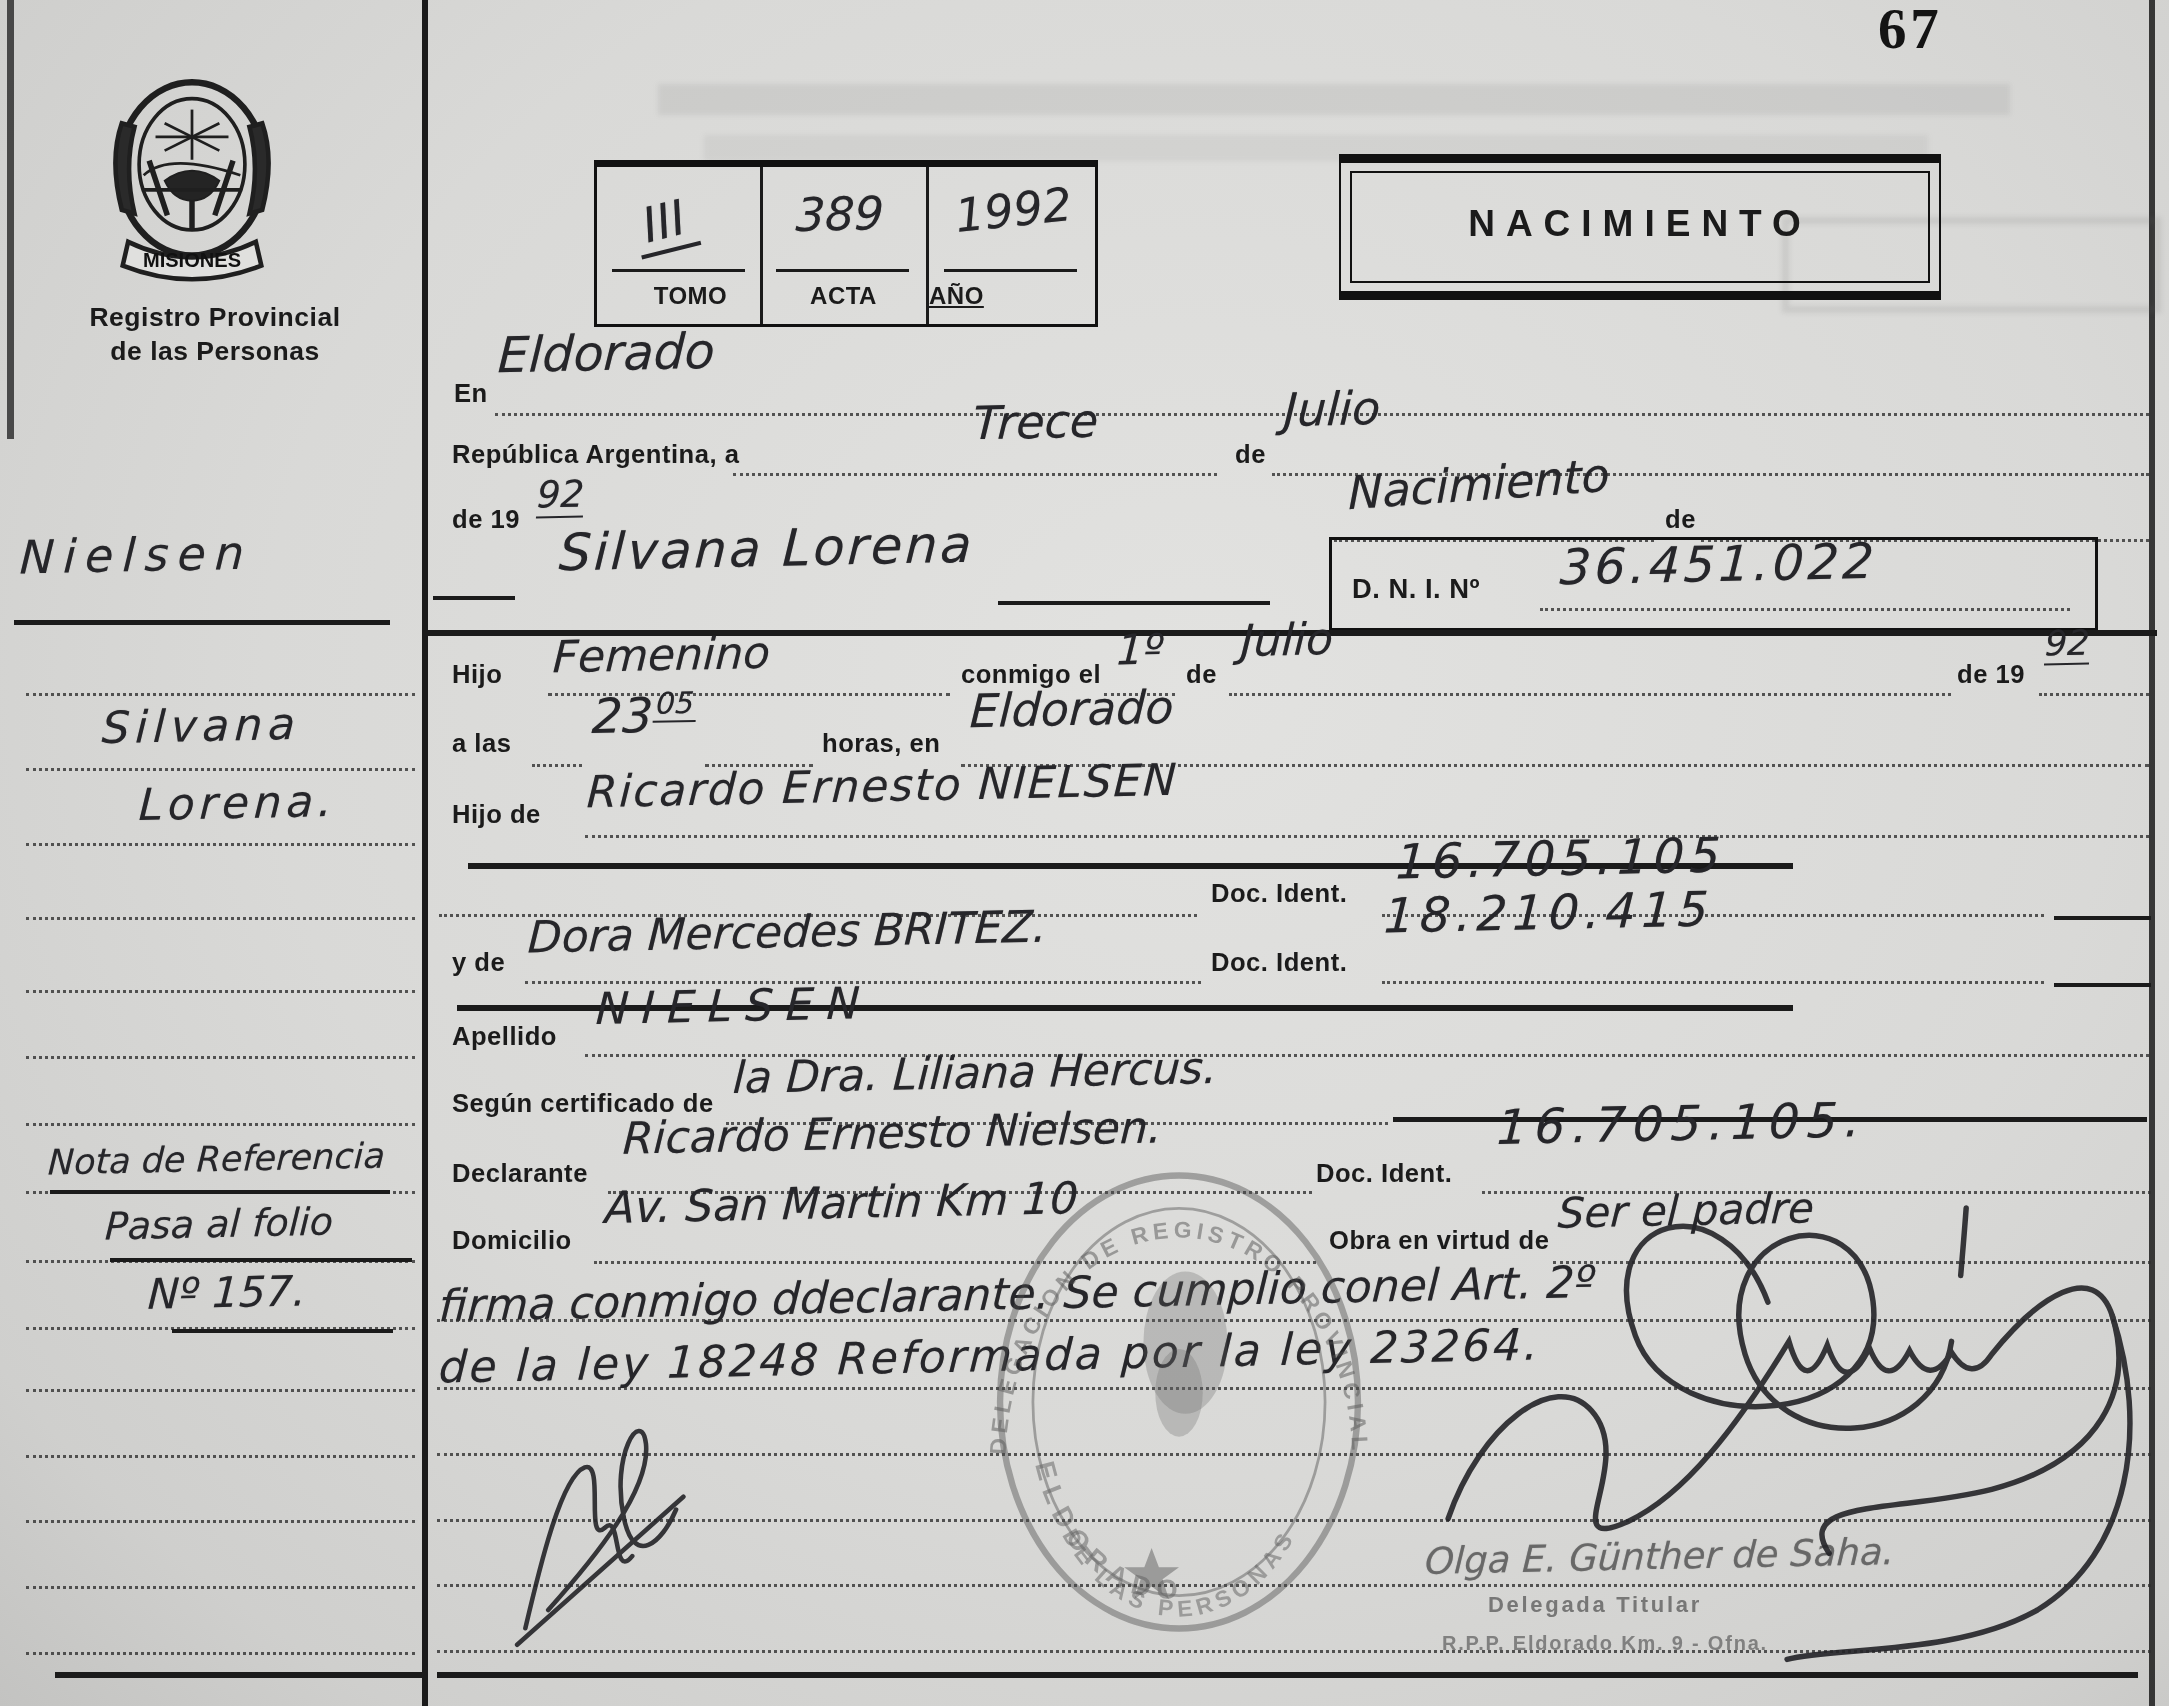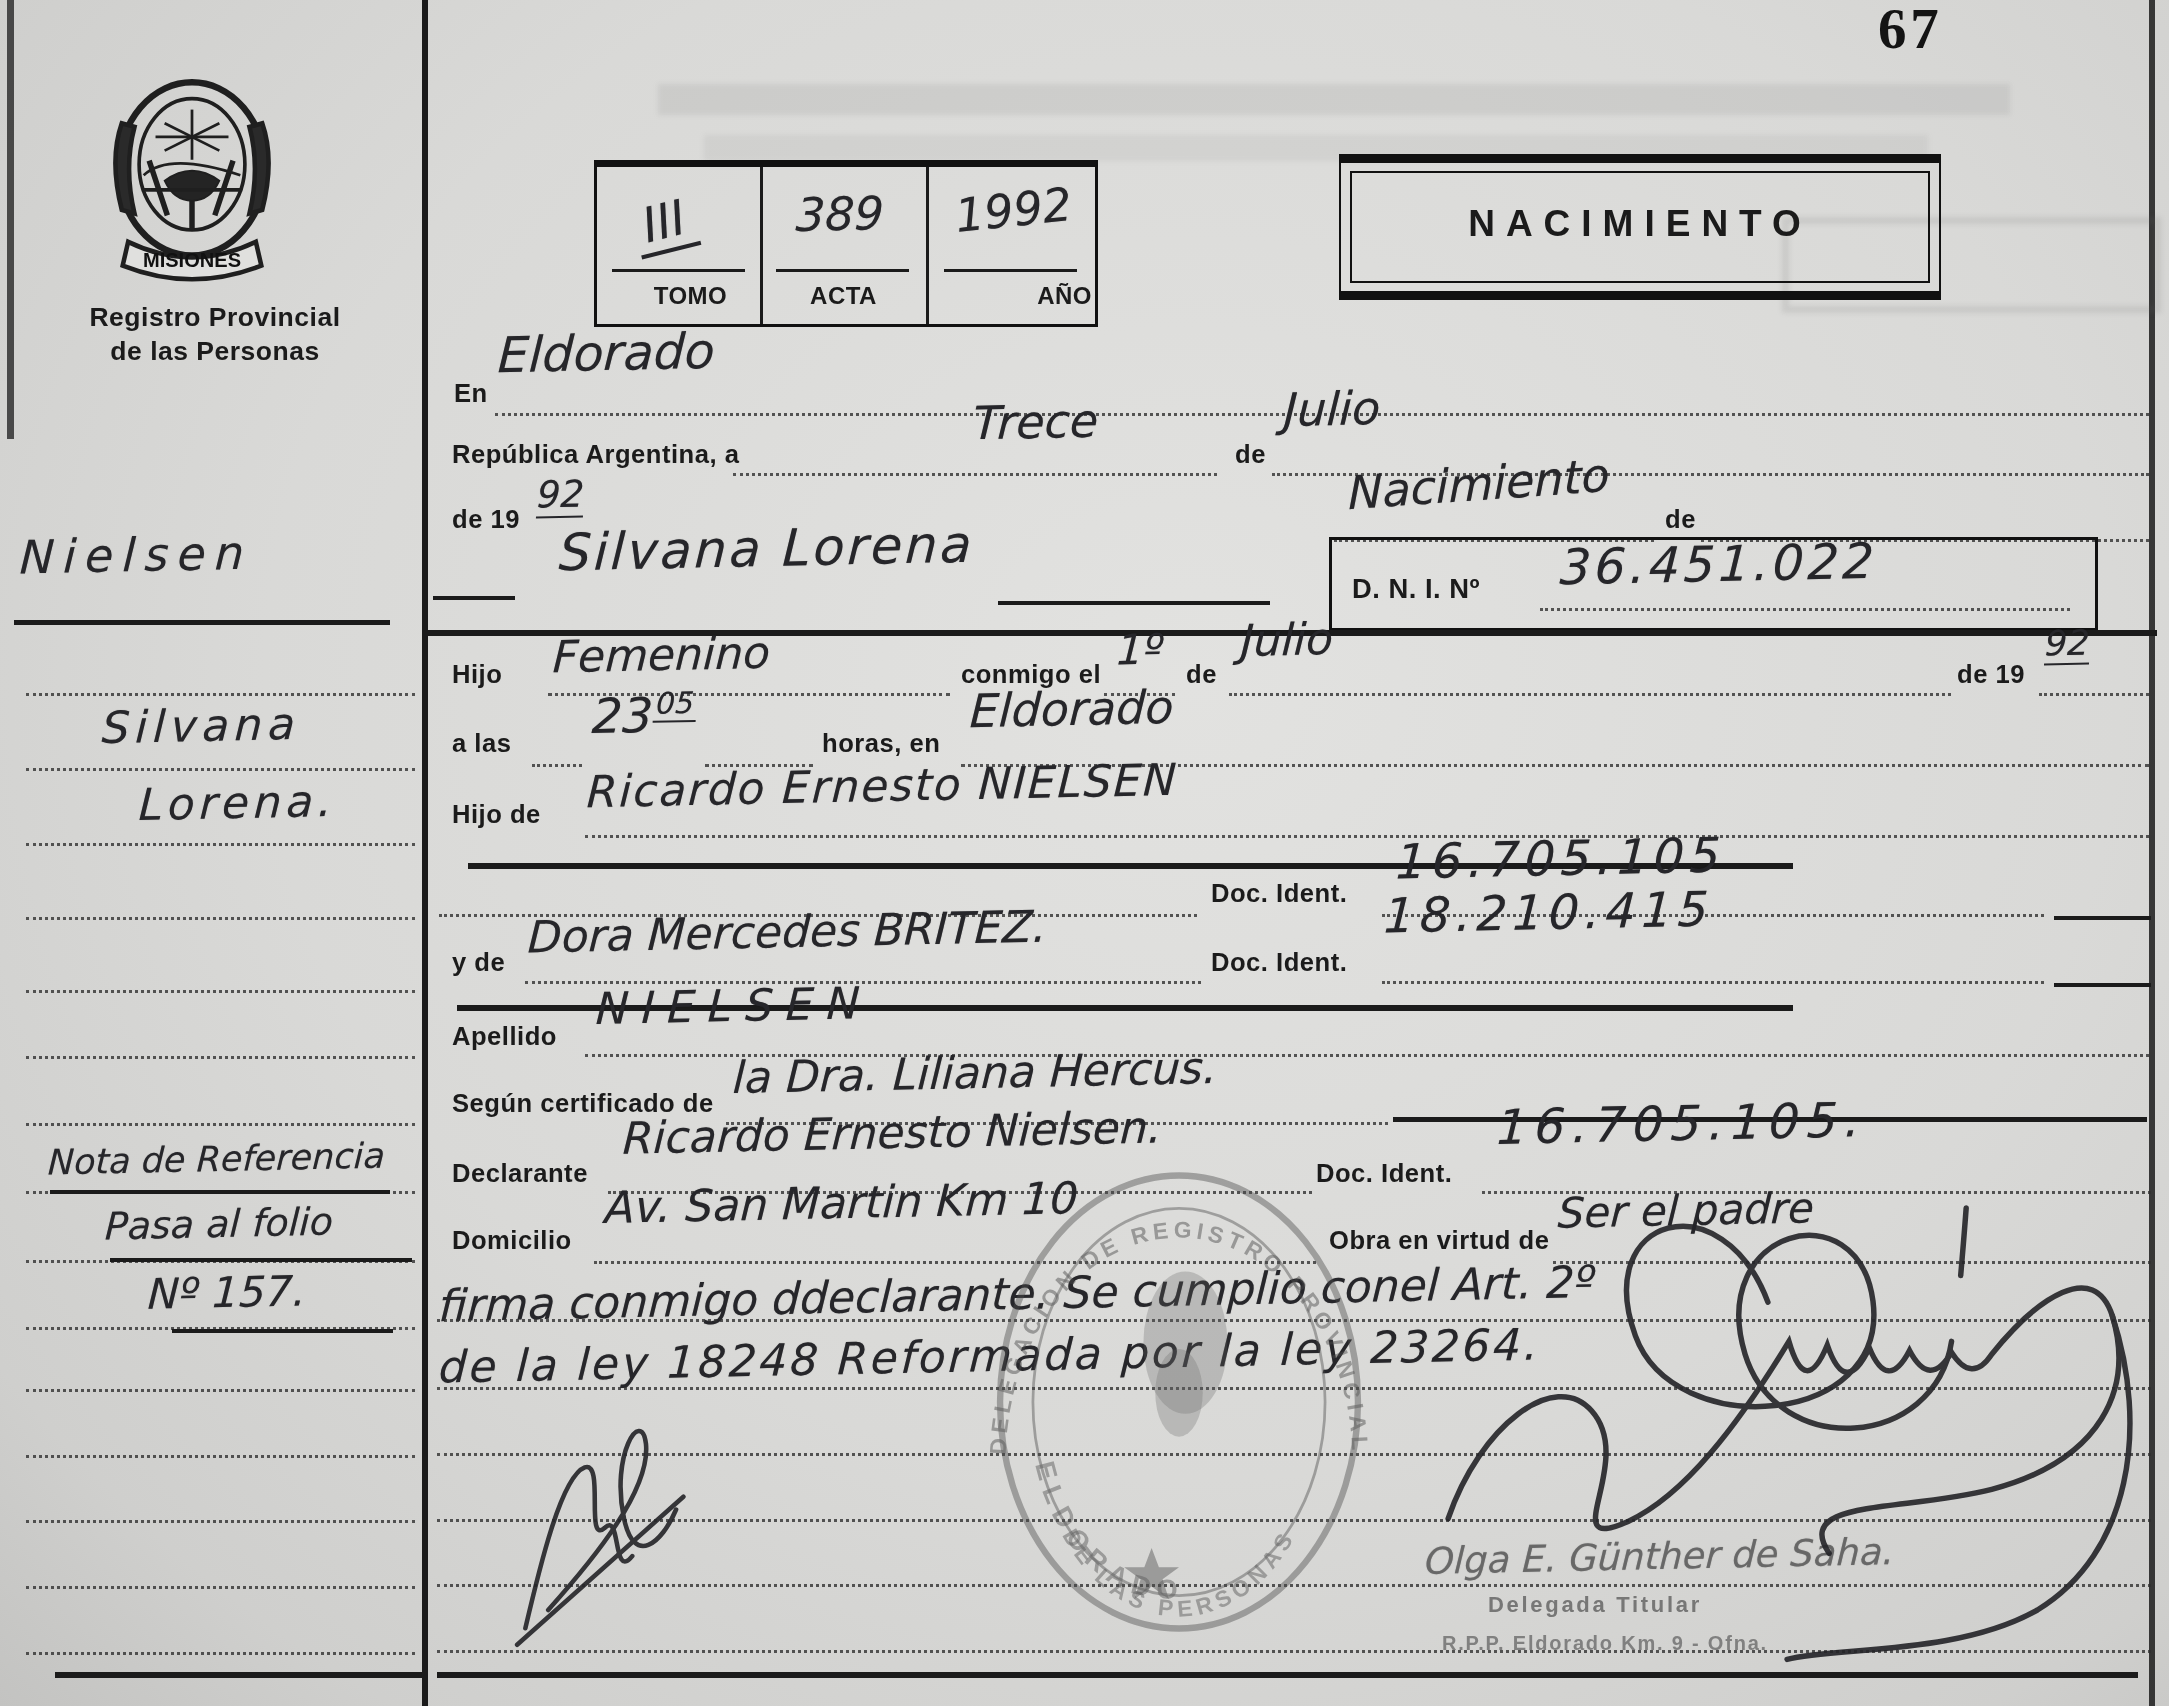--- a/index.html
+++ b/index.html
@@ -66,21 +66,21 @@
     <div class="sl" style="left:163px;top:0;width:2.7px;height:100%;"></div>
     <div class="sl" style="left:329px;top:0;width:2.7px;height:100%;"></div>
     <div class="hw" style="left:37px;top:25.6px;font-size:48px;transform:rotate(-14deg);border-bottom:4.6px solid #26262a;padding:0 9.1px;">III</div>
     <div class="hw" style="left:199px;top:20px;font-size:46px;">389</div>
     <div class="hw" style="left:358px;top:16.4px;font-size:46px;transform:rotate(-6deg);">1992</div>
     <div class="sl" style="left:14.6px;top:102px;width:133px;height:2.7px;"></div>
     <div class="sl" style="left:179px;top:102px;width:133px;height:2.7px;"></div>
     <div class="sl" style="left:347px;top:102px;width:133px;height:2.7px;"></div>
     <div class="lbl" style="left:0;top:115px;width:163px;text-align:center;font-size:24px;padding-left:12px;">TOMO</div>
     <div class="lbl" style="left:165px;top:115px;width:163px;text-align:center;font-size:24px;">ACTA</div>
-    <div class="lbl" style="left:332px;top:115px;width:163px;text-align:right;font-size:24px;">AÑO</div>
+    <div class="lbl" style="left:332px;top:115px;width:163px;text-align:left;font-size:24px;text-decoration:underline;">AÑO</div>
   </div>
 
   <div class="abs" style="left:1339px;top:154px;width:598px;height:128px;border:2.7px solid #111;border-top-width:9.1px;border-bottom-width:9.1px;">
     <div class="abs" style="left:9.1px;top:8.2px;right:9.1px;bottom:8.2px;border:2.7px solid #111;"></div>
     <div class="lbl" style="left:0;top:40px;width:100%;text-align:center;font-size:37px;letter-spacing:11px;">NACIMIENTO</div>
   </div>
 
   <div class="hw" style="left:20px;top:528px;font-size:46px;letter-spacing:9.1px;">Nielsen</div>
   <div class="sl" style="left:13.7px;top:620px;width:376px;height:4.6px;"></div>
 

